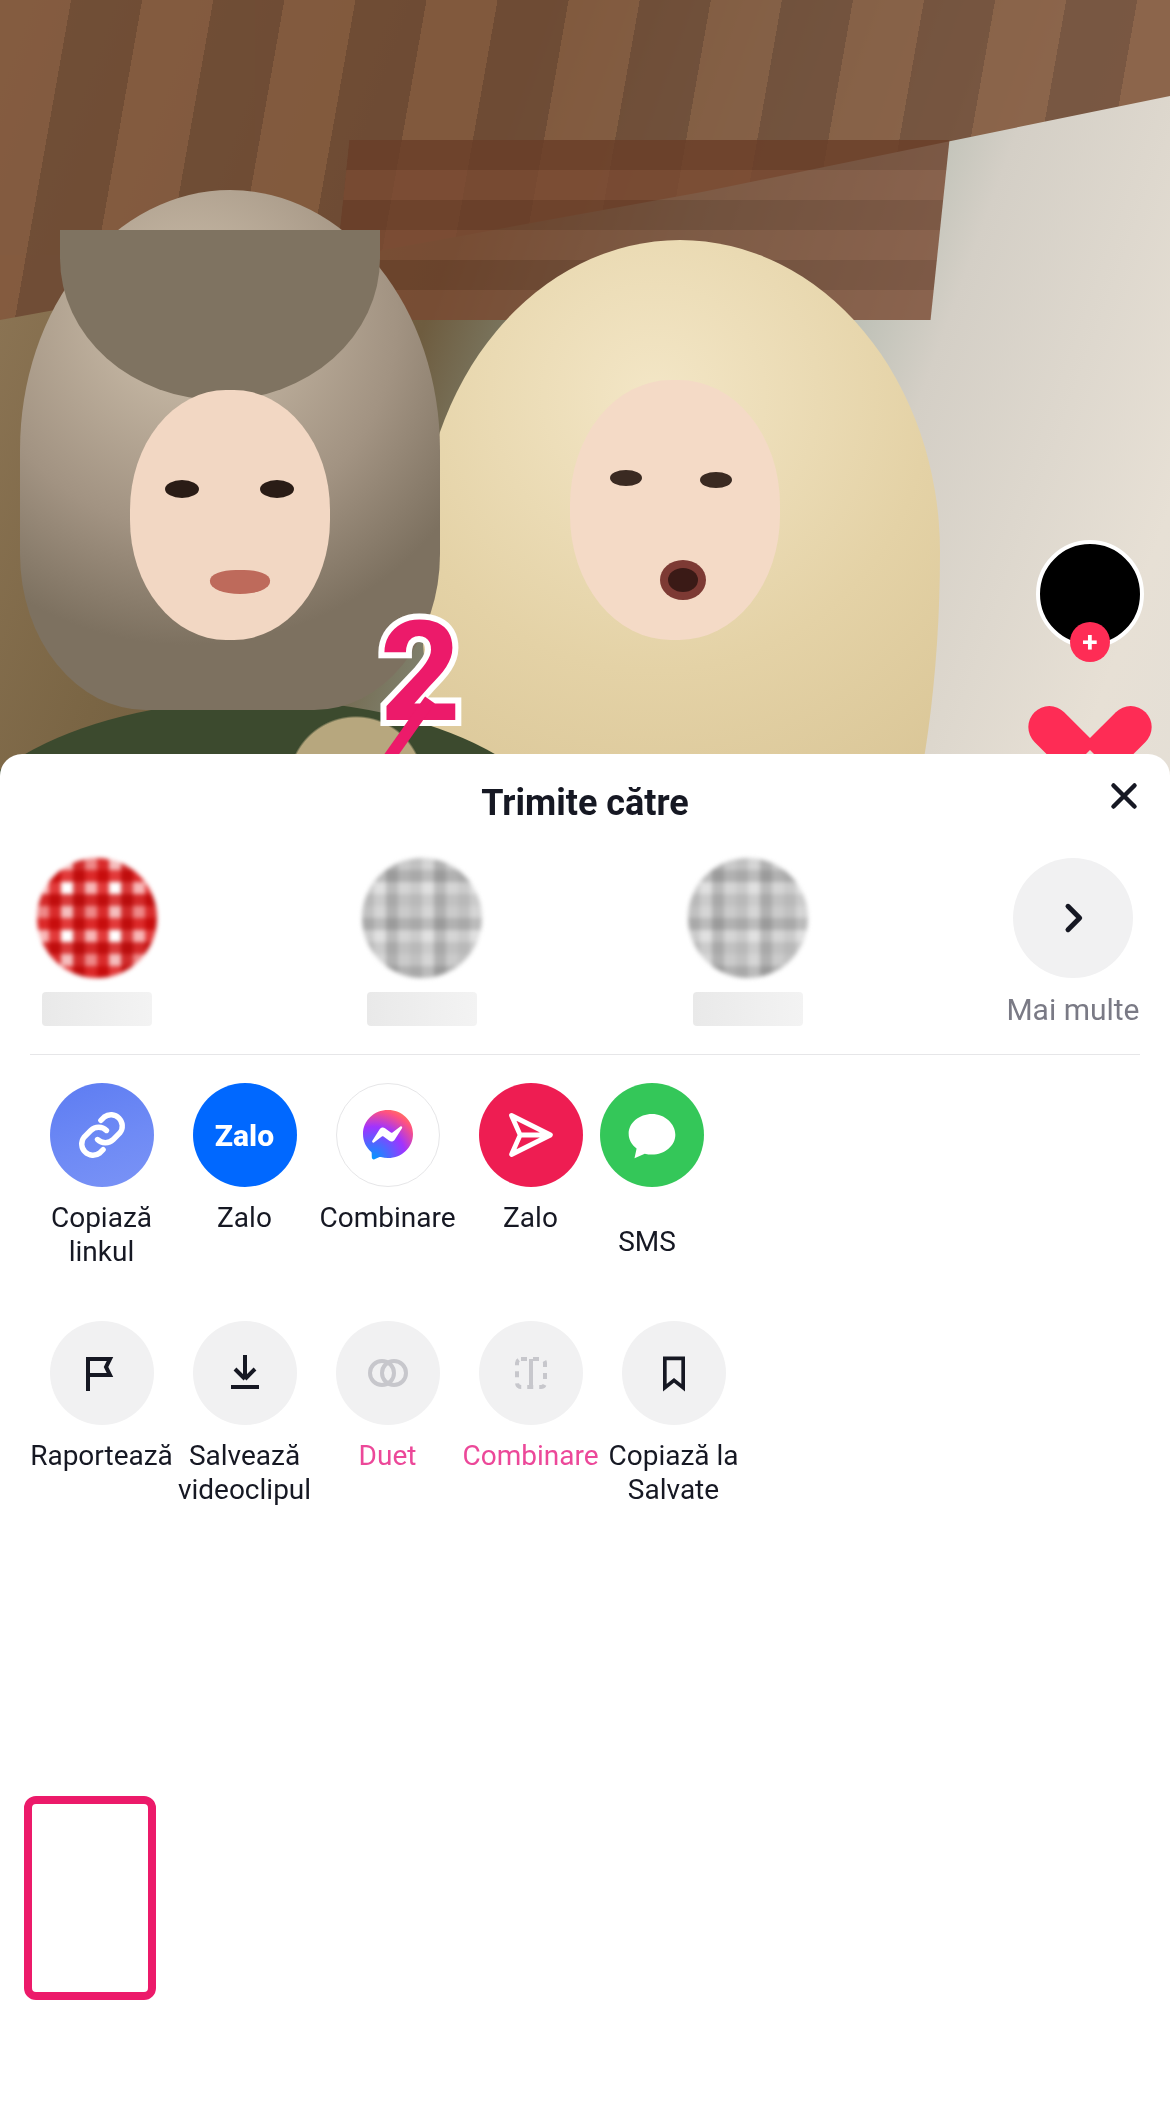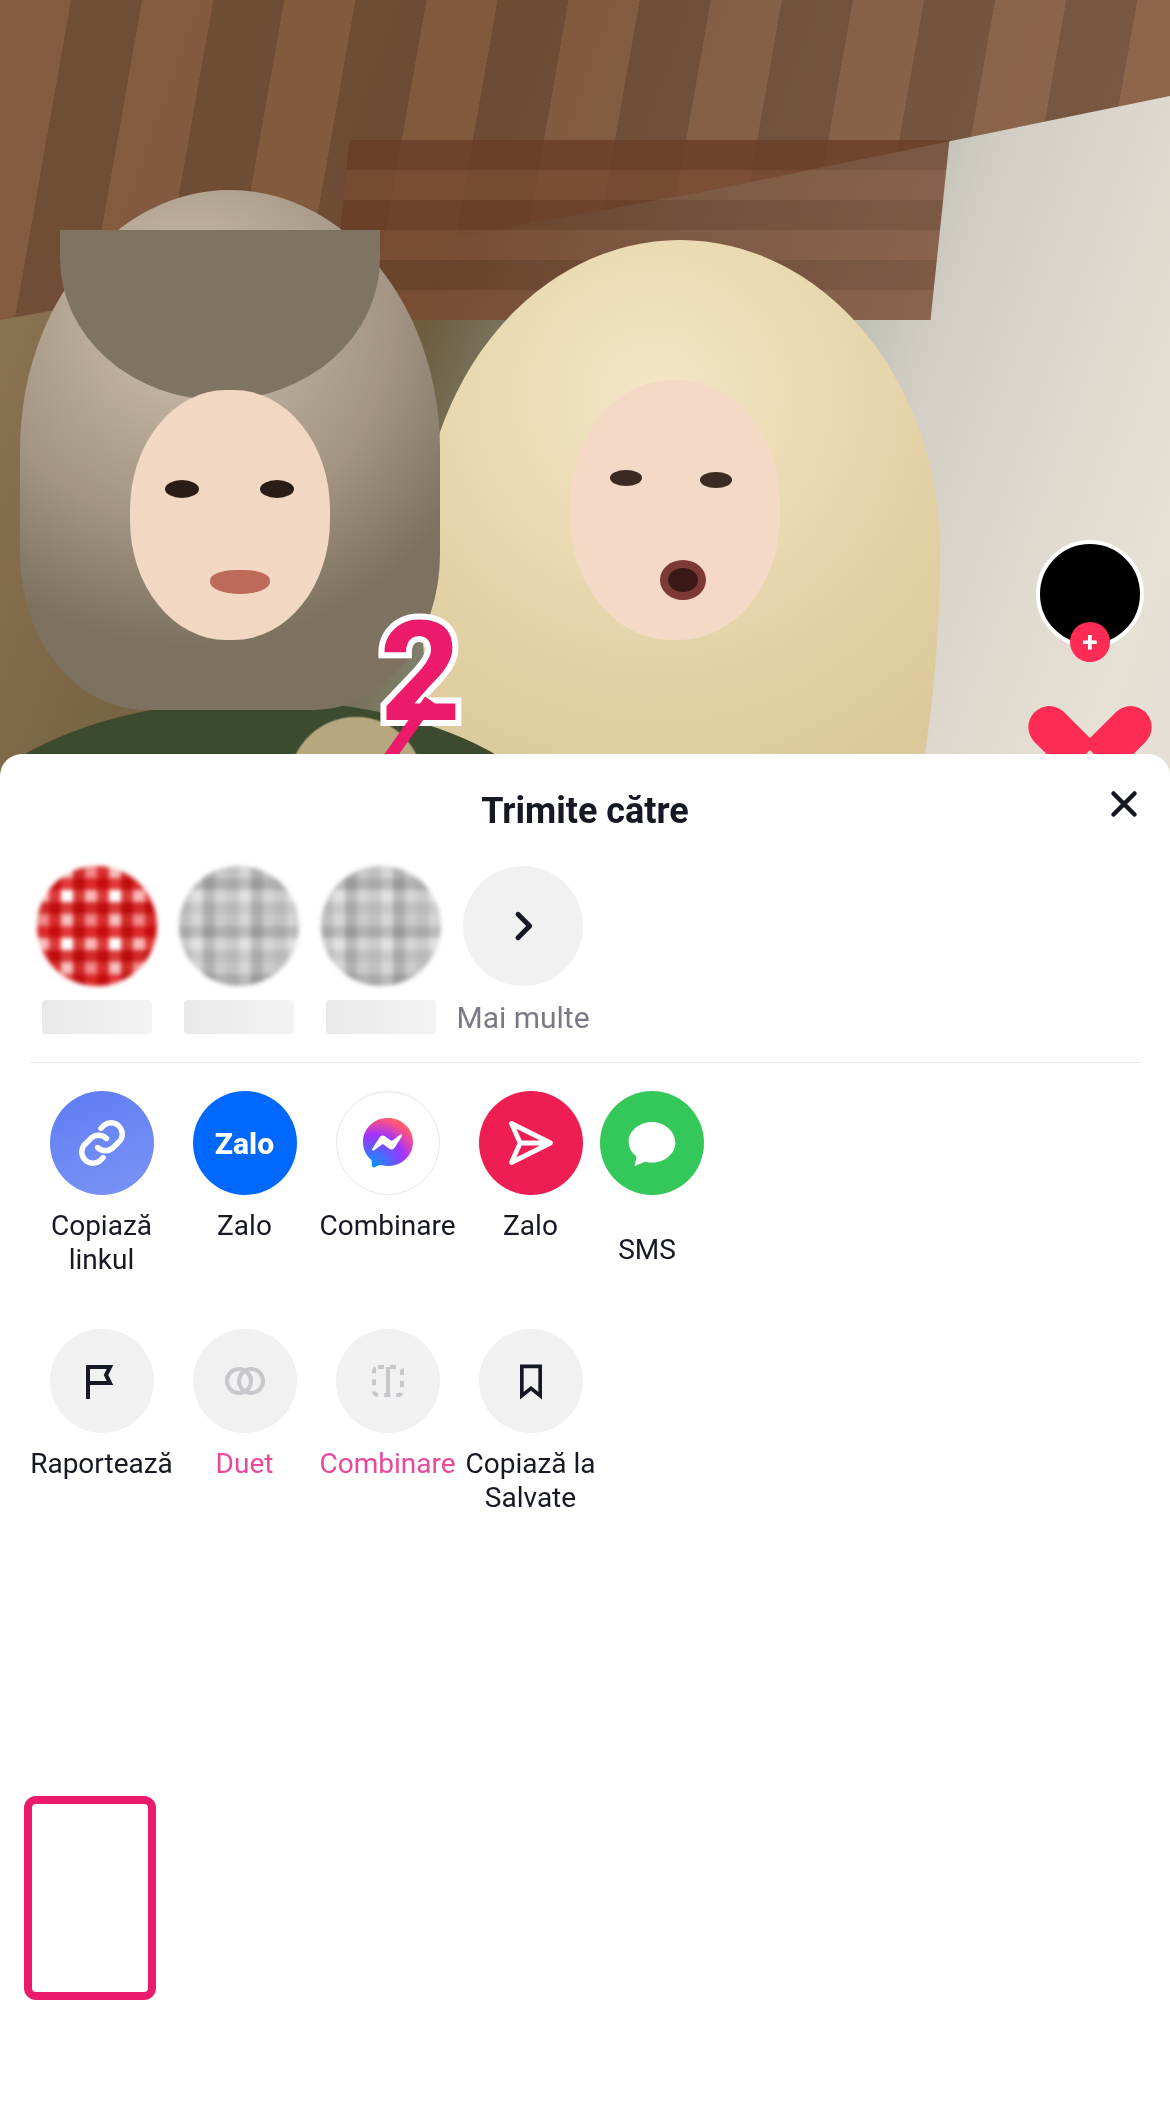--- a/index.html
+++ b/index.html
@@ -88,35 +88,35 @@
   }
   .anno-box {
     position:absolute; top:1044px; left:24px; width:132px; height:204px;
     border:8px solid #ec1a6a; border-radius:12px; pointer-events:none; z-index:25;
   }
 
   
   .sheet {
     position:absolute; left:0; right:0; bottom:0; top:754px;
     background:#fff; border-radius:22px 22px 0 0;
-    padding-top:36px;
+    padding-top:28px;
     z-index:20;
   }
   .sheet-header {
     position:relative; text-align:center;
   }
   .sheet-title {
     font-size:36px; font-weight:700; color:#161823;
   }
   .close-btn {
     position:absolute; right:28px; top:-4px; font-size:44px; color:#161823; line-height:1;
   }
 
   .people-row {
-    display:flex; gap:8px; padding:34px 30px 28px 30px; align-items:flex-start;
+    display:flex; gap:8px; padding:34px 30px 28px 30px; align-items:flex-start;justify-content:space-between;
   }
   .person {
     width:134px; display:flex; flex-direction:column; align-items:center; gap:14px;
   }
   .person .pic {
     width:120px;height:120px;border-radius:50%;
   }
   .pix { background:
     linear-gradient(90deg, #d9d9d9 25%, #efefef 25% 50%, #c7c7c7 50% 75%, #e3e3e3 75%),
     linear-gradient(0deg, #d9d9d9 25%, #efefef 25% 50%, #c7c7c7 50% 75%, #e3e3e3 75%);
@@ -294,20 +294,28 @@
       <div class="circle c-gray">
         <svg width="48" height="48" viewBox="0 0 24 24">
             <path fill="none" stroke="#161823" stroke-width="2" d="M5 21V4m0 1h11l-2 4 2 4H5"></path>
           </svg>
       </div>
       <div class="lbl">Raportează</div>
     </div>
     <div class="opt">
       <div class="circle c-gray">
         <svg width="48" height="48" viewBox="0 0 24 24">
+            <path fill="none" stroke="#161823" stroke-width="2" d="M12 3v12m0 0l-5-5m5 5l5-5M5 19h14"></path>
+          </svg>
+      </div>
+      <div class="lbl">Salvează videoclipul</div>
+    </div>
+    <div class="opt">
+      <div class="circle c-gray">
+        <svg width="48" height="48" viewBox="0 0 24 24">
             <circle cx="9" cy="12" r="6" fill="none" stroke="#c7c7cc" stroke-width="2"></circle>
             <circle cx="15" cy="12" r="6" fill="none" stroke="#c7c7cc" stroke-width="2"></circle>
           </svg>
       </div>
       <div class="lbl disabled">Duet</div>
     </div>
     <div class="opt">
       <div class="circle c-gray">
         <svg width="48" height="48" viewBox="0 0 24 24">
             <rect x="5" y="5" width="14" height="14" rx="2" fill="none" stroke="#c7c7cc" stroke-width="2" stroke-dasharray="3 3"></rect>

